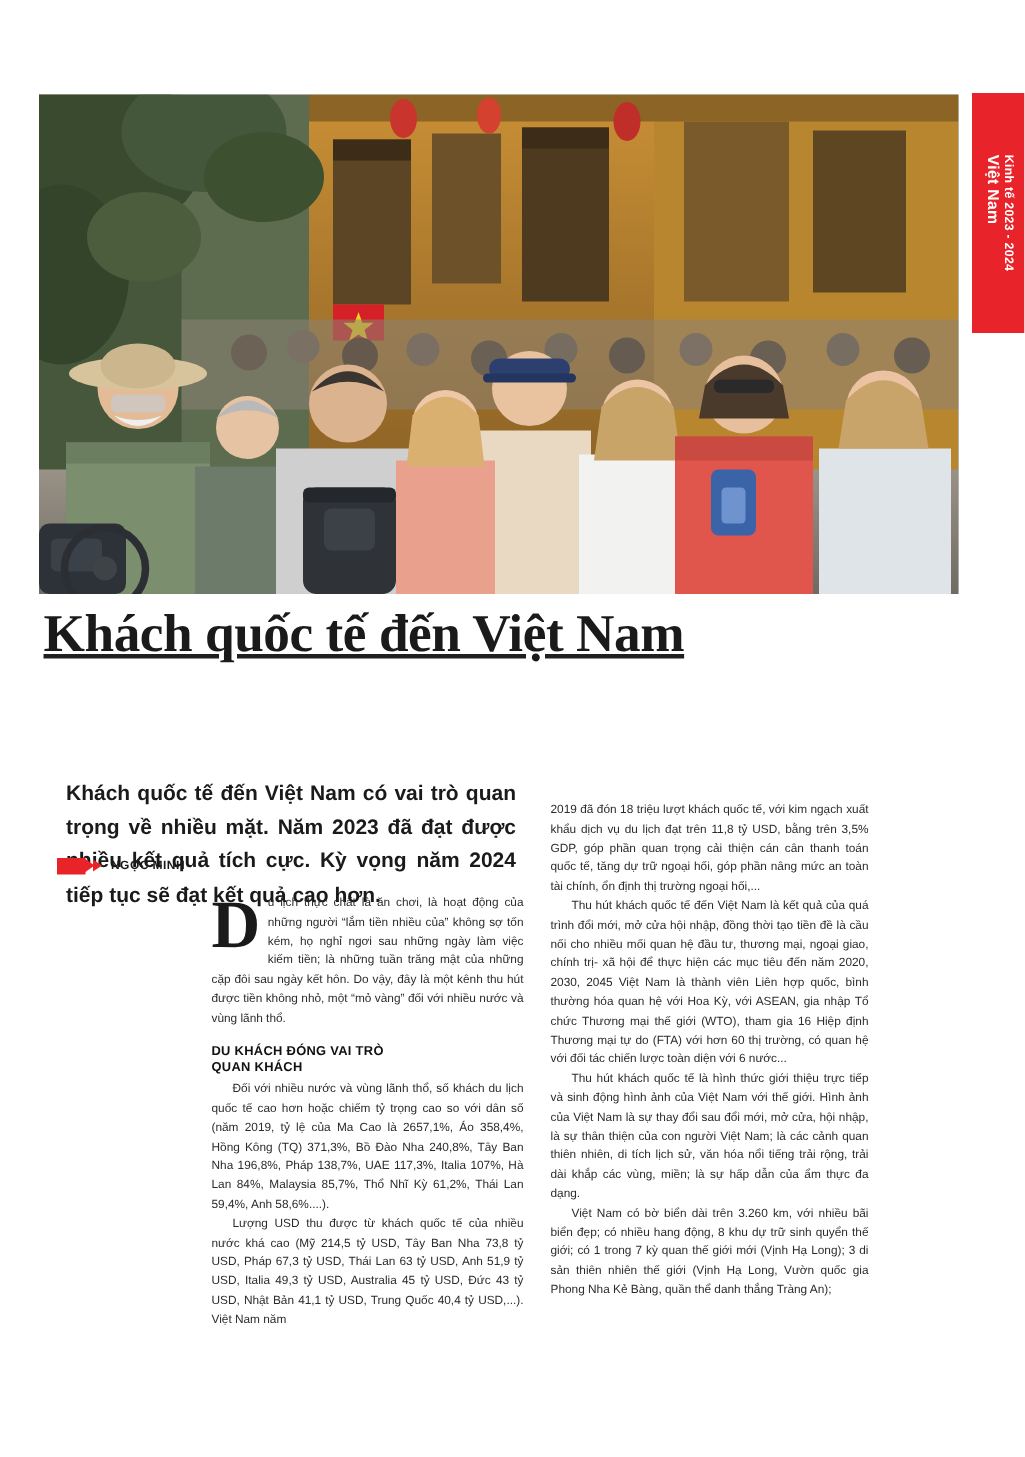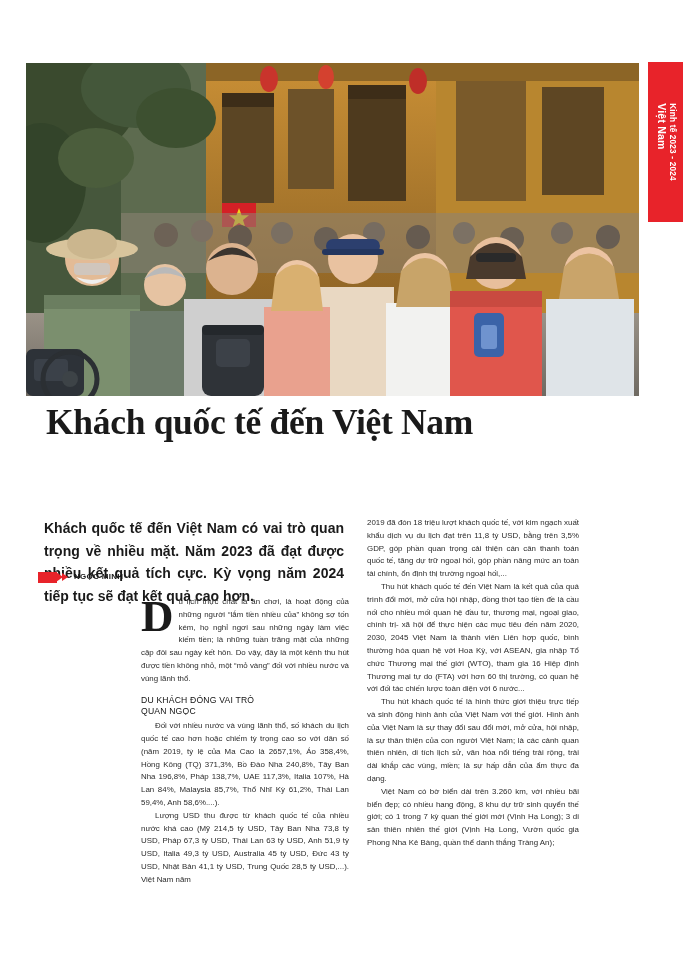--- a/index.html
+++ b/index.html
@@ -65,23 +65,24 @@
     width: 613px;
     height: 333px;
     overflow: hidden;
     background: #6d7b86;
   }
   .hero svg { display: block; }
 
   
   .headline-wrap {
     position: absolute;
-    left: 46px;
+    left: 29px;
     top: 404px;
     width: 600px;
+    text-decoration: underline;
   }
   .headline-main {
     font-family: "Liberation Serif", serif;
     font-weight: bold;
     font-size: 35.5px;
     line-height: 1.06;
     letter-spacing: -0.3px;
     color: #1a1a1a;
     margin: 0;
   }
@@ -162,37 +163,37 @@
   .col p { margin: 0; text-indent: 14px; }
   .col p.noindent { text-indent: 0; }
 
   .col-1 {
     left: 141px;
     top: 596px;
     width: 208px;
   }
   .col-2 {
     left: 367px;
-    top: 517px;
+    top: 534px;
     width: 212px;
   }
 
   .dropcap {
     float: left;
     font-family: "Liberation Serif", serif;
     font-weight: bold;
     font-size: 45px;
     line-height: 0.85;
     margin: 1px 5px 0 0;
     color: #1a1a1a;
   }
 
   .subhead {
     font-size: 8.6px;
-    font-weight: normal;
+    font-weight: bold;
     line-height: 1.32;
     letter-spacing: .2px;
     color: #111111;
     margin: 9px 0 3px 0;
     text-indent: 0;
     text-align: left;
   }
 
   
   .footer {
@@ -381,24 +382,24 @@
         <span class="tri1"></span>
         <span class="tri2"></span>
     </span>
     <span class="byline-name">NGỌC MINH</span>
   </div>
 
   <div class="col col-1">
     <p class="noindent"><span class="dropcap">D</span><span>u lịch thực chất là ăn chơi, là hoạt động của những người “lắm tiền nhiều của” không sợ tốn kém, họ nghỉ ngơi sau những ngày làm việc kiếm tiền; là những tuần trăng mật của những cặp đôi sau ngày kết hôn. Do vậy, đây là một kênh thu hút được tiền không nhỏ, một “mỏ vàng” đối với nhiều nước và vùng lãnh thổ.</span></p>
     <div class="subhead">
       <div>DU KHÁCH ĐÓNG VAI TRÒ</div>
-      <div>QUAN NGỌC</div>
+      <div>QUAN KHÁCH</div>
     </div>
     <p>Đối với nhiều nước và vùng lãnh thổ, số khách du lịch quốc tế cao hơn hoặc chiếm tỷ trọng cao so với dân số (năm 2019, tỷ lệ của Ma Cao là 2657,1%, Áo 358,4%, Hồng Kông (TQ) 371,3%, Bồ Đào Nha 240,8%, Tây Ban Nha 196,8%, Pháp 138,7%, UAE 117,3%, Italia 107%, Hà Lan 84%, Malaysia 85,7%, Thổ Nhĩ Kỳ 61,2%, Thái Lan 59,4%, Anh 58,6%....).</p>
-    <p>Lượng USD thu được từ khách quốc tế của nhiều nước khá cao (Mỹ 214,5 tỷ USD, Tây Ban Nha 73,8 tỷ USD, Pháp 67,3 tỷ USD, Thái Lan 63 tỷ USD, Anh 51,9 tỷ USD, Italia 49,3 tỷ USD, Australia 45 tỷ USD, Đức 43 tỷ USD, Nhật Bản 41,1 tỷ USD, Trung Quốc 28,5 tỷ USD,...). Việt Nam năm</p>
+    <p>Lượng USD thu được từ khách quốc tế của nhiều nước khá cao (Mỹ 214,5 tỷ USD, Tây Ban Nha 73,8 tỷ USD, Pháp 67,3 tỷ USD, Thái Lan 63 tỷ USD, Anh 51,9 tỷ USD, Italia 49,3 tỷ USD, Australia 45 tỷ USD, Đức 43 tỷ USD, Nhật Bản 41,1 tỷ USD, Trung Quốc 40,4 tỷ USD,...). Việt Nam năm</p>
   </div>
 
   <div class="col col-2">
     <p class="noindent">2019 đã đón 18 triệu lượt khách quốc tế, với kim ngạch xuất khẩu dịch vụ du lịch đạt trên 11,8 tỷ USD, bằng trên 3,5% GDP, góp phần quan trọng cải thiện cán cân thanh toán quốc tế, tăng dự trữ ngoại hối, góp phần nâng mức an toàn tài chính, ổn định thị trường ngoại hối,...</p>
     <p>Thu hút khách quốc tế đến Việt Nam là kết quả của quá trình đổi mới, mở cửa hội nhập, đồng thời tạo tiền đề là cầu nối cho nhiều mối quan hệ đầu tư, thương mại, ngoại giao, chính trị- xã hội để thực hiện các mục tiêu đến năm 2020, 2030, 2045 Việt Nam là thành viên Liên hợp quốc, bình thường hóa quan hệ với Hoa Kỳ, với ASEAN, gia nhập Tổ chức Thương mại thế giới (WTO), tham gia 16 Hiệp định Thương mại tự do (FTA) với hơn 60 thị trường, có quan hệ với đối tác chiến lược toàn diện với 6 nước...</p>
     <p>Thu hút khách quốc tế là hình thức giới thiệu trực tiếp và sinh động hình ảnh của Việt Nam với thế giới. Hình ảnh của Việt Nam là sự thay đổi sau đổi mới, mở cửa, hội nhập, là sự thân thiện của con người Việt Nam; là các cảnh quan thiên nhiên, di tích lịch sử, văn hóa nổi tiếng trải rộng, trải dài khắp các vùng, miền; là sự hấp dẫn của ẩm thực đa dạng.</p>
     <p>Việt Nam có bờ biển dài trên 3.260 km, với nhiều bãi biển đẹp; có nhiều hang động, 8 khu dự trữ sinh quyển thế giới; có 1 trong 7 kỳ quan thế giới mới (Vịnh Hạ Long); 3 di sản thiên nhiên thế giới (Vịnh Hạ Long, Vườn quốc gia Phong Nha Kẻ Bàng, quần thể danh thắng Tràng An);</p>
   </div>
 
   <div class="footer">

